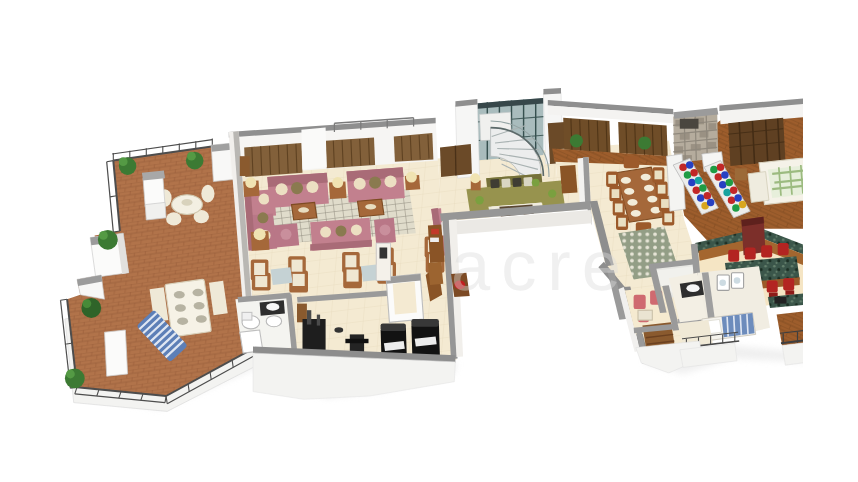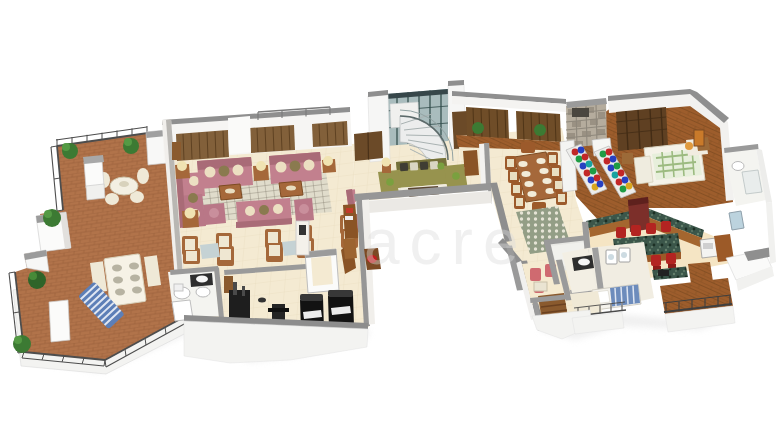--- a/index.html
+++ b/index.html
@@ -1,16 +1,16 @@
 <!DOCTYPE html>
 <html><head>
 <meta charset="utf-8">
 <style>
 html,body{margin:0;padding:0;background:#fff;font-family:"Liberation Sans",sans-serif;}
-#stage{position:relative;width:780px;height:438px;overflow:hidden;background:#fff;}
+#stage{position:relative;width:684px;height:438px;overflow:hidden;background:#fff;padding-left:46px;}
 </style>
 </head>
 <body>
 <div id="stage">
 <svg width="780" height="438" viewBox="0 0 780 438" xmlns="http://www.w3.org/2000/svg">
 <defs>
 <pattern id="terr" width="10" height="7" patternUnits="userSpaceOnUse" patternTransform="rotate(-8) skewX(-14)">
   <rect width="10" height="7" fill="#b1734a"></rect>
   <path d="M0 0H10M0 3.5H10" stroke="#99603c" stroke-width="0.7"></path>
   <path d="M3 0V3.5M8 3.5V7" stroke="#99603c" stroke-width="0.6"></path>

